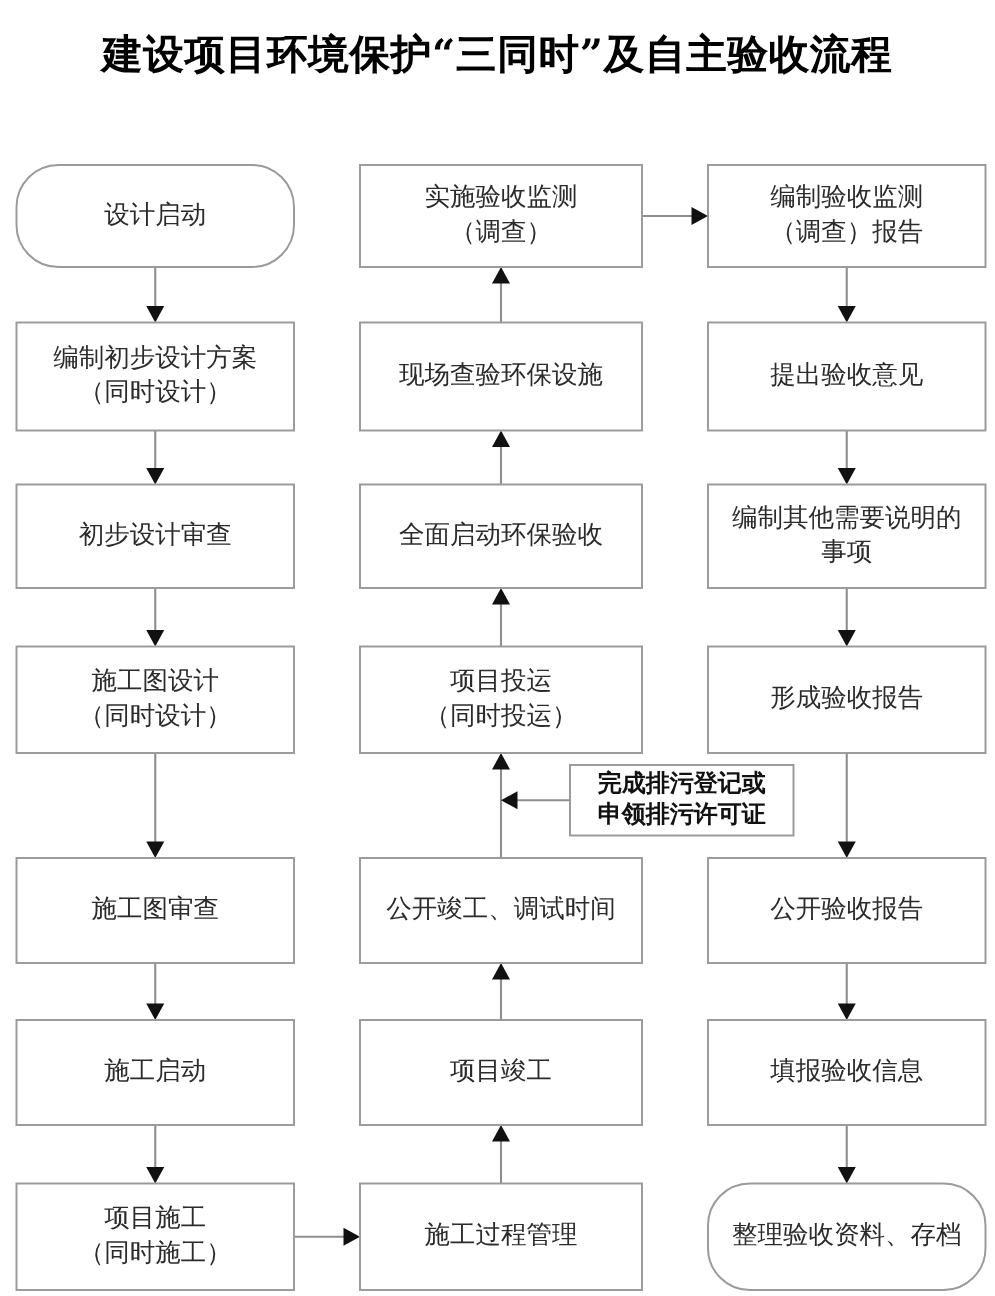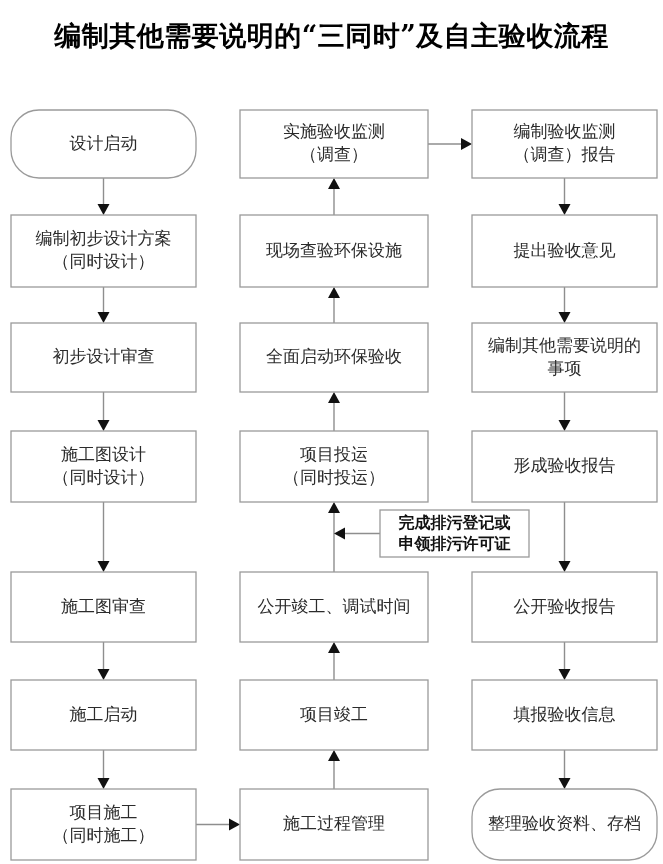--- a/index.html
+++ b/index.html
@@ -40,21 +40,21 @@
     dominant-baseline:middle;
   }
   .connector{stroke:#8e8e8e;stroke-width:1.4;fill:none;}
   .arrow-head{fill:#111111;stroke:none;}
 </style>
 </head>
 <body>
 
 <div id="chart-root">
 
-  <div id="flow-title">编制其他需要说明的“三同时”及自主验收流程</div>
+  <div id="flow-title">建设项目环境保护“三同时”及自主验收流程</div>
 
   <svg id="flow-svg" viewBox="0 0 663 864">
     <g id="edges-layer">
         <g>
           <line x1="103.5" y1="178" x2="103.5" y2="213" class="connector"></line>
           <polygon points="97.5,204 109.5,204 103.5,215" class="arrow-head"></polygon>
         </g>
         <g>
           <line x1="103.5" y1="287" x2="103.5" y2="321" class="connector"></line>
           <polygon points="97.5,312 109.5,312 103.5,323" class="arrow-head"></polygon>

